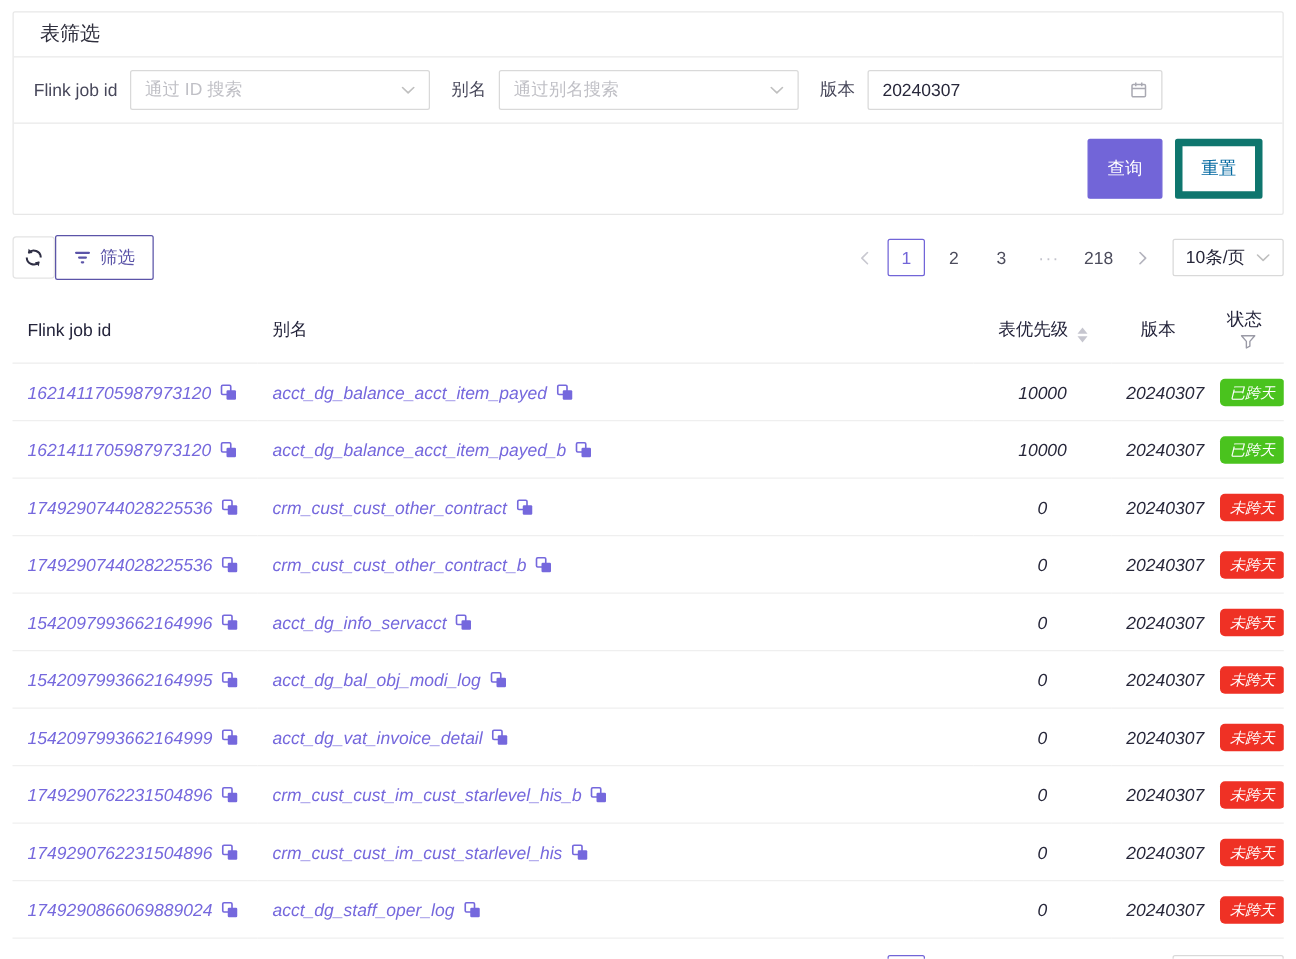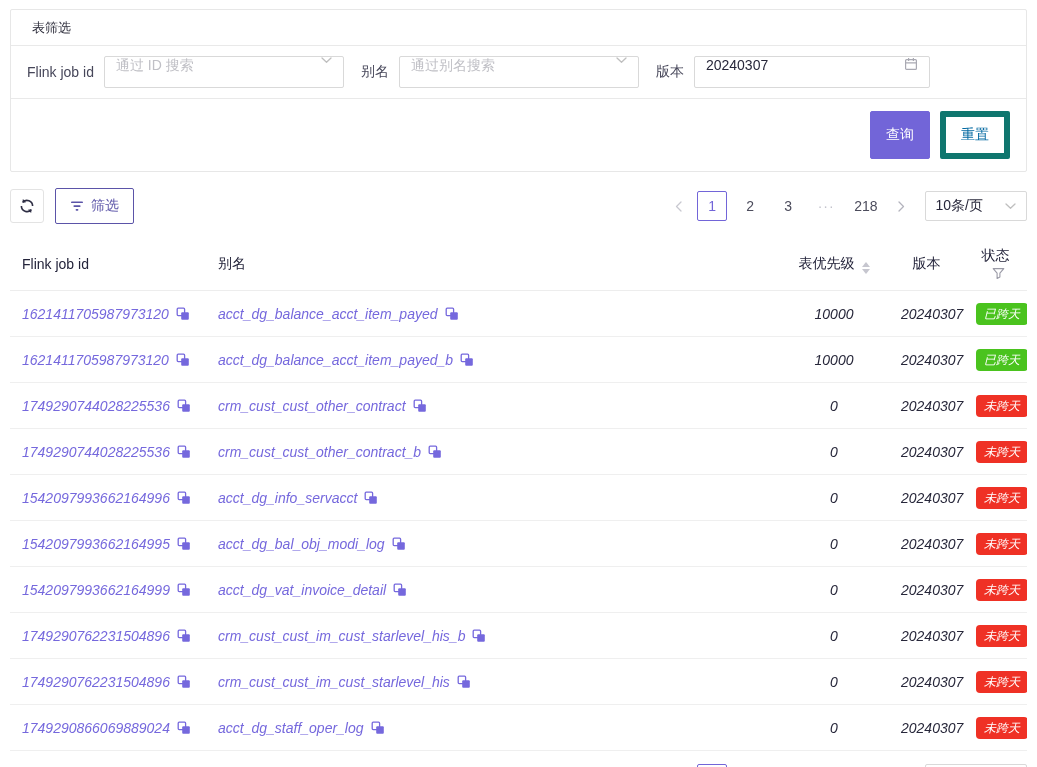--- a/index.html
+++ b/index.html
@@ -9,49 +9,49 @@
   }
   *{box-sizing:border-box;}
   html,body{margin:0;padding:0;}
   body{
     width:1037px;height:767px;background:#fff;overflow:hidden;
     font-family:"Liberation Sans","DejaVu Sans",sans-serif;
     font-size:14px;color:#27273a;
   }
   
   .filter-card{margin:9px 10px 0;border:1px solid #e7e7e7;border-radius:2px;background:#fff;}
-  .card-header{height:36px;line-height:36px;padding:0 21px;font-size:13px;color:#2f2f3d;border-bottom:1px solid #e9e9e9;}
+  .card-header{height:36px;line-height:36px;padding:0 21px;font-size:16px;color:#2f2f3d;border-bottom:1px solid #e9e9e9;}
   .card-filters{display:flex;align-items:center;padding:10px 16px;border-bottom:1px solid #e9e9e9;}
   .f-group{display:flex;align-items:center;}
   .f-group + .f-group{margin-left:17px;}
   .f-label{color:#47475a;margin-right:10px;white-space:nowrap;}
-  .control{height:32px;border:1px solid #d9d9d9;border-radius:2px;background:#fff;display:flex;justify-content:space-between;padding:0 11px;cursor:pointer;}
+  .control{height:32px;border:1px solid #d9d9d9;border-radius:2px;background:#fff;display:flex;align-items:center;justify-content:space-between;padding:0 11px;cursor:pointer;}
   .select{width:240px;}
   .date-input{width:236px;}
   .placeholder{color:#c0c0c6;}
   .value-text{color:#27273a;}
   .card-footer{display:flex;justify-content:flex-end;gap:10px;padding:12px 16px;}
   .btn{height:48px;padding:0 15px;border-radius:2px;font-size:14px;cursor:pointer;display:inline-flex;align-items:center;font-family:inherit;}
   .btn-primary{background:var(--primary);border:1px solid var(--primary);color:#fff;}
   .btn-default{background:#fff;border:6px solid #0f766e;color:#0369a1;}
   
   .toolbar{margin:16px 10px 0;display:flex;align-items:center;}
   .icon-btn{width:34px;height:34px;border:1px solid #e3e3e3;border-radius:3px;background:#fff;display:flex;align-items:center;justify-content:center;cursor:pointer;}
-  .filter-btn{margin-left:11px;height:36px;padding:0 14px;border:1px solid var(--filter-accent);border-radius:2px;background:#fff;color:var(--filter-accent);display:flex;align-items:center;gap:7px;font-size:14px;cursor:pointer;font-family:inherit;}
+  .filter-btn{height:36px;padding:0 14px;border:1px solid var(--filter-accent);border-radius:2px;background:#fff;color:var(--filter-accent);display:flex;align-items:center;gap:7px;font-size:14px;cursor:pointer;font-family:inherit;}
   .summary{margin-left:11px;color:#26263a;white-space:pre-wrap;}
   .summary b{font-weight:bold;}
   .c-blue{color:var(--stat-blue);} .c-green{color:var(--stat-green);} .c-red{color:var(--stat-red);}
   .spacer{flex:1;}
   
   .pagination{display:flex;align-items:center;gap:8px;}
   .page-arrow{width:22px;height:30px;display:flex;align-items:center;justify-content:center;cursor:pointer;}
   .page-item{min-width:30px;height:30px;line-height:28px;text-align:center;border:1px solid transparent;border-radius:2px;color:#4c4c5c;cursor:pointer;padding:0 4px;}
   .page-item.active{border-color:var(--primary);color:var(--primary);}
   .page-item.ellipsis{color:#c3c3cc;letter-spacing:1px;}
-  .size-select{height:30px;border:1px solid #d9d9d9;border-radius:2px;background:#fff;display:flex;align-items:center;gap:22px;padding:0 10px;margin-left:4px;color:#27273a;cursor:pointer;}
+  .size-select{height:30px;border:1px solid #d9d9d9;border-radius:2px;background:#fff;display:flex;align-items:center;gap:9px;padding:0 10px;margin-left:4px;color:#27273a;cursor:pointer;}
   
   .table-wrap{margin:14px 10px 0;}
   table{width:100%;border-collapse:collapse;table-layout:fixed;}
   th{font-weight:500;color:#23233a;text-align:left;padding:9px 12px;border-bottom:1px solid #ededed;font-size:14px;}
   th.center,td.center{text-align:center;}
   td{padding:11px 12px;border-bottom:1px solid #efefef;font-size:14px;color:#27273a;line-height:22px;white-space:nowrap;overflow:hidden;font-style:italic;}
   .link{color:var(--link);cursor:pointer;}
   .copy{color:var(--link);margin-left:7px;cursor:pointer;display:inline-block;vertical-align:-2px;}
   .badge{display:inline-block;padding:0 8px;line-height:22px;border-radius:4px;color:#fff;font-size:12px;}
   .badge.crossed{background:var(--status-crossed);}

